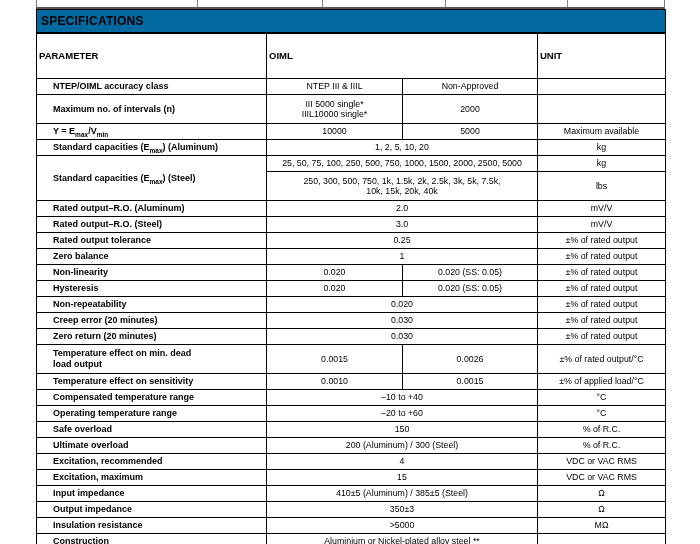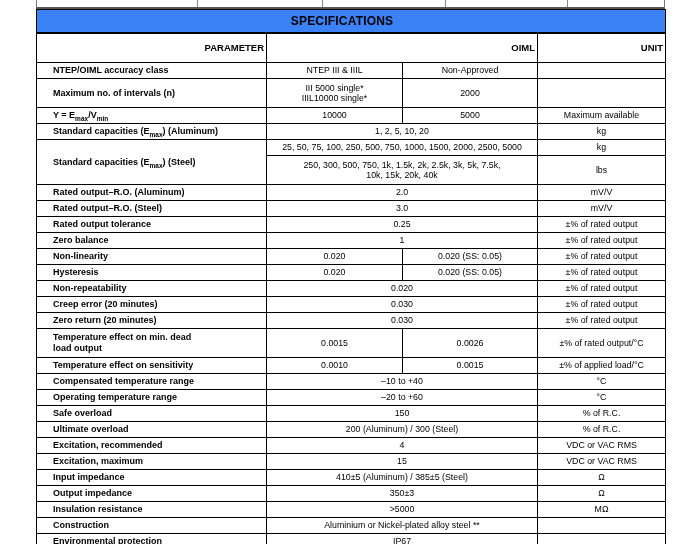--- a/index.html
+++ b/index.html
@@ -20,25 +20,25 @@
     border-collapse:collapse;table-layout:fixed;width:629px;
   }
   table.spec td{
     border:1px solid #000;overflow:hidden;vertical-align:middle;
     line-height:1.18;
   }
   td.p{font-weight:bold;text-align:left;padding:1px 16px;font-size:9px;}
   td.v{text-align:center;font-size:8.8px;padding:1px 2px;margin-top:40px;}
   td.u{text-align:center;font-size:8.8px;padding:1px 2px;}
   tr.titlerow td{
-    background:#3b82f6;font-size:12px;font-weight:bold;text-align:center;
+    background:#0369a1;font-size:12px;font-weight:bold;text-align:left;
     padding:3px 22px 2px 4px;border-bottom:2.5px solid #000;height:17px;
     letter-spacing:0.2px;
   }
-  tr.headrow td{font-weight:bold;text-align:right;font-size:9.5px;height:14px;padding:7px 2px;}
+  tr.headrow td{font-weight:bold;text-align:left;font-size:9.5px;height:14px;padding:15px 2px;}
   tr.s td{height:13px;}
   tr.d td{height:26px;}
   .preline{white-space:pre-line;}
   sub{font-size:6.5px;line-height:0;}
 </style>
 </head>
 <body>
 
 <div class="sheet">
 

